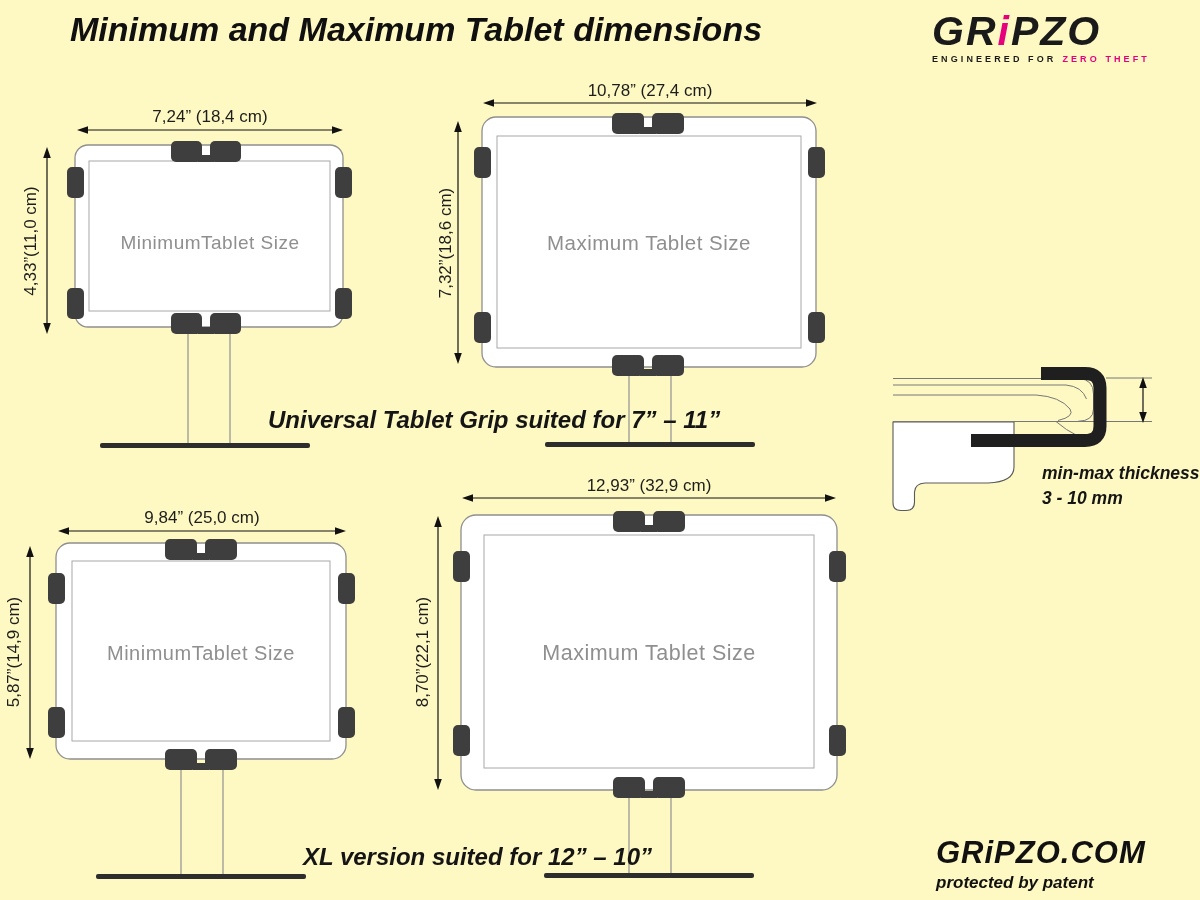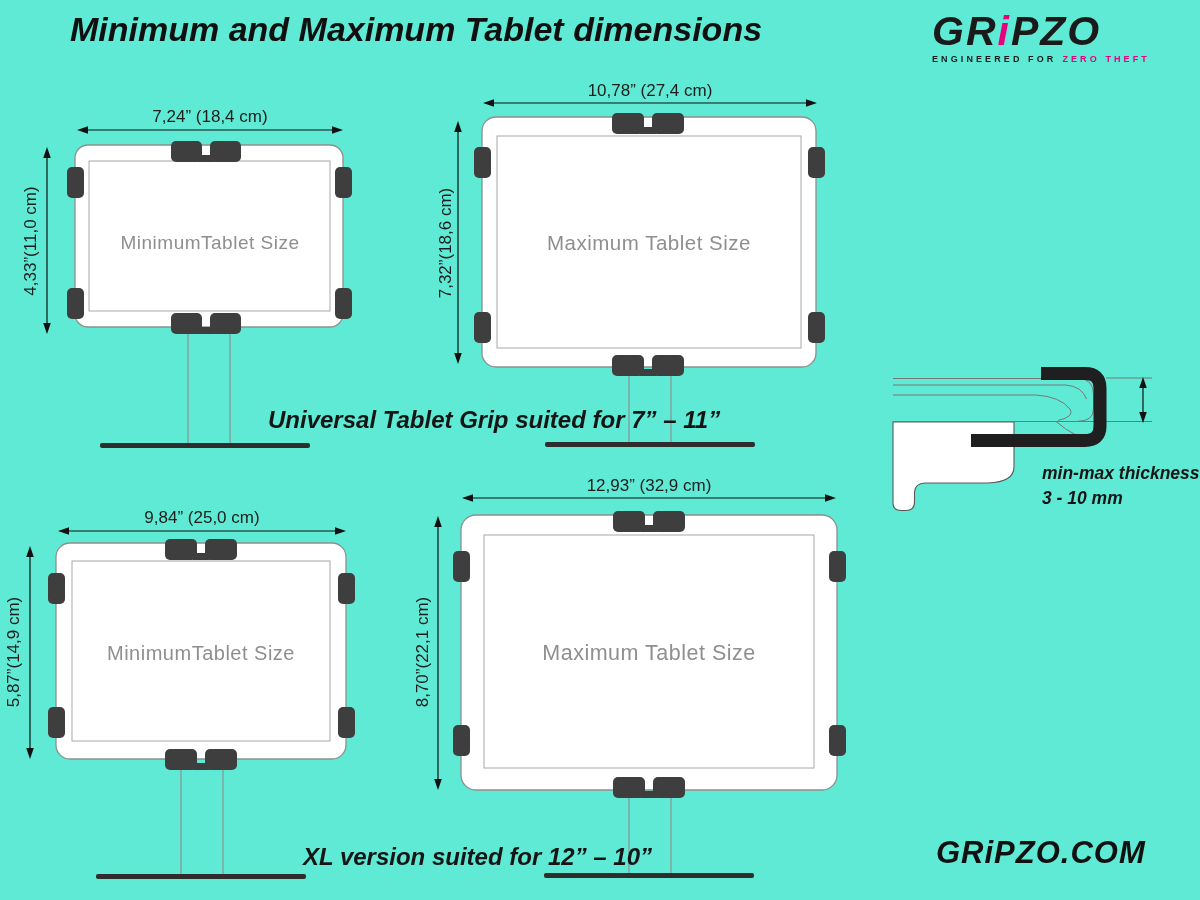--- a/index.html
+++ b/index.html
@@ -1,16 +1,16 @@
 <!DOCTYPE html>
 <html><head>
 <meta charset="utf-8">
 <style>
   html,body{margin:0;padding:0;background:#fff;}
-  #stage{position:relative;width:1200px;height:900px;background:#5eead4;overflow:hidden;
+  #stage{position:relative;width:1200px;height:900px;background:#fef9c3;overflow:hidden;
          font-family:"Liberation Sans","DejaVu Sans",sans-serif;}
 
   
   .page-title{position:absolute;left:70px;top:10px;font-size:34px;font-weight:bold;
               font-style:italic;color:#101010;letter-spacing:0px;white-space:nowrap;}
   .caption{position:absolute;font-size:24px;font-weight:bold;font-style:italic;color:#151515;
            white-space:nowrap;}
   .caption-universal{left:268px;top:406px;}
   .caption-xl{left:303px;top:843px;}
 
@@ -217,15 +217,16 @@
     </g>
     <text class="thick-label" x="1042" y="479">min-max thickness</text>
     <text class="thick-label" x="1042" y="504">3 - 10 mm</text>
   </svg>
 
   <div class="caption caption-universal">Universal Tablet Grip suited for 7” – 11”</div>
   <div class="caption caption-xl">XL version suited for 12” – 10”</div>
 
   <div class="logo-footer">
     <div class="footer-main">GRiPZO.COM</div>
+    <div class="footer-sub">protected by patent</div>
   </div>
 
 </div>
 
 </body></html>

